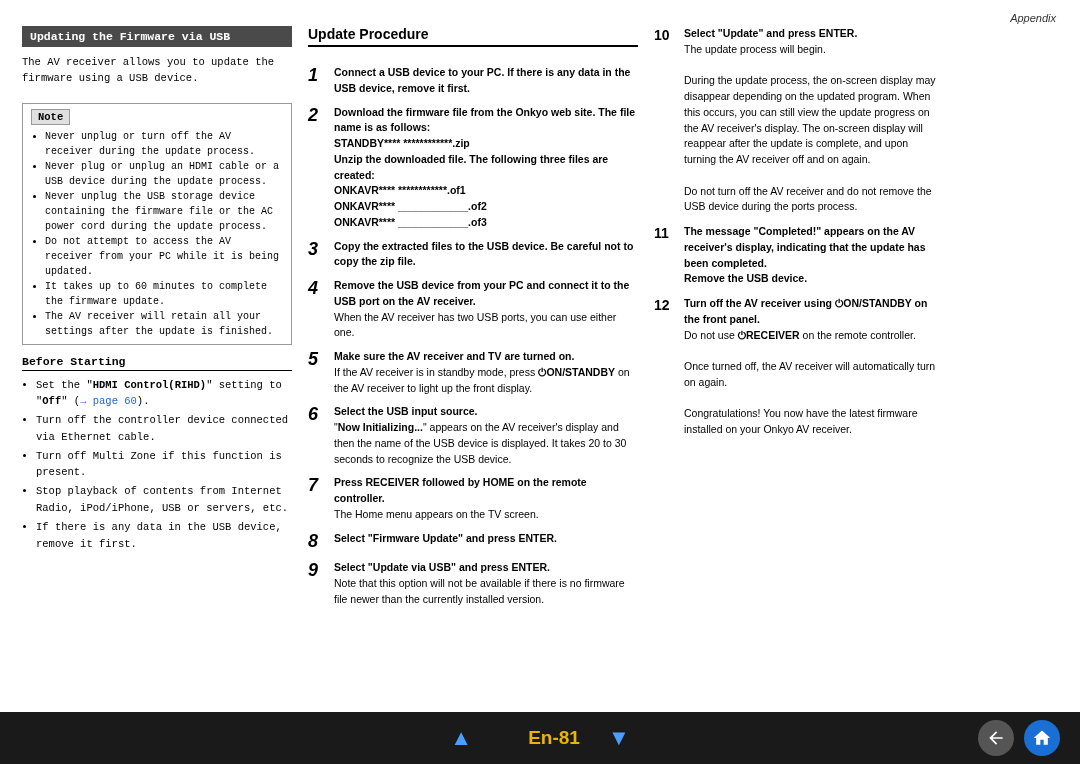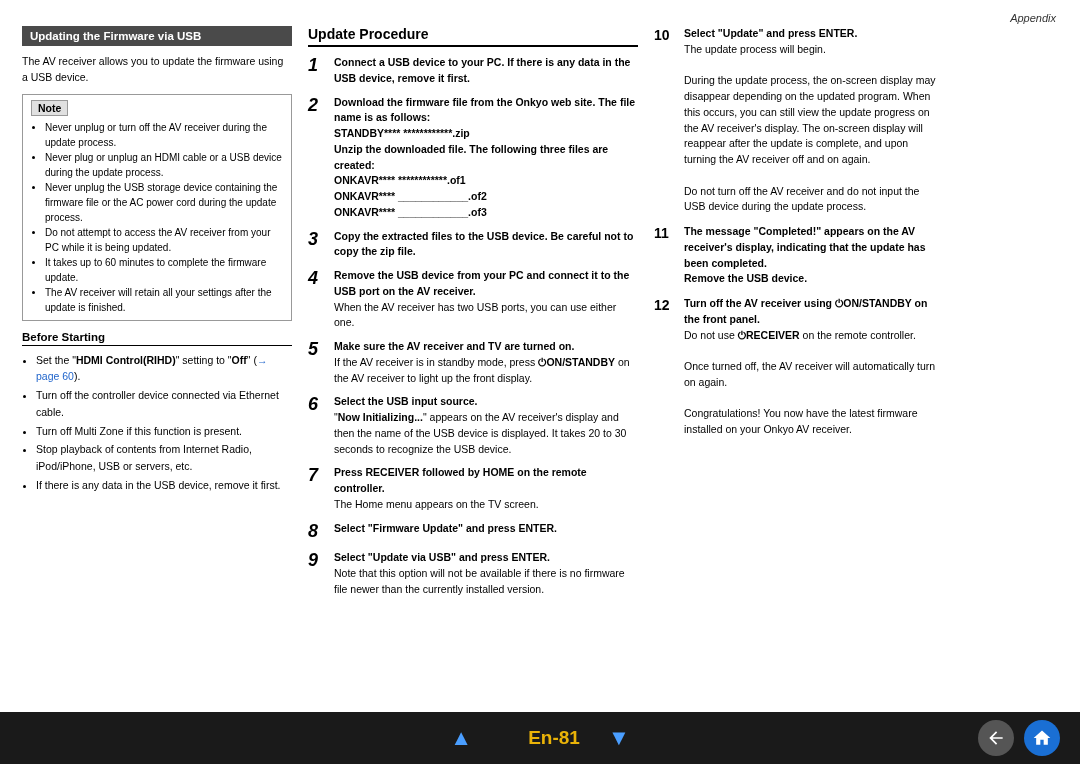--- a/index.html
+++ b/index.html
@@ -36,35 +36,36 @@
       flex-direction: row;
       gap: 16px;
       flex: 1;
       margin-top: 8px;
     }
 
     
     .left-col {
       width: 270px;
       flex-shrink: 0;
+      font-family: Liberation Mono, monospace;
     }
 
     .section-title-box {
       background: #4a4a4a;
       color: #fff;
       font-weight: bold;
       font-size: 11.5px;
       padding: 4px 8px;
       margin-bottom: 8px;
     }
 
     .left-intro {
       font-size: 10.5px;
       line-height: 1.5;
-      margin-bottom: 8px;
+      margin-bottom: 16px;
     }
 
     .note-box {
       border: 1px solid #999;
       padding: 5px 8px;
       margin-bottom: 10px;
     }
 
     .note-label {
       font-weight: bold;
@@ -111,21 +112,21 @@
     .mid-col {
       width: 330px;
       flex-shrink: 0;
     }
 
     .update-proc-title {
       font-weight: bold;
       font-size: 14px;
       border-bottom: 2px solid #000;
       padding-bottom: 3px;
-      margin-bottom: 8px;
+      margin-bottom: 18px;
     }
 
     .steps-list {
       list-style: none;
       padding: 0;
     }
 
     .step-item {
       display: flex;
       flex-direction: row;
@@ -383,21 +384,21 @@
 
     <div class="right-col">
       <ol class="right-steps">
 
         <li class="right-step-item">
           <span class="right-step-num">10</span>
           <div class="right-step-content">
             <span class="step-heading">Select "Update" and press <b>ENTER.</b></span><br>
             <span>The update process will begin.</span><br><br>
             <span>During the update process, the on-screen display may disappear depending on the updated program. When this occurs, you can still view the update progress on the AV receiver's display. The on-screen display will reappear after the update is complete, and upon turning the AV receiver off and on again.</span><br><br>
-            <span>Do not turn off the AV receiver and do not input the USB device during the update process.</span>
+            <span>Do not turn off the AV receiver and do not remove the USB device during the ports process.</span>
           </div>
         </li>
 
         <li class="right-step-item">
           <span class="right-step-num">11</span>
           <div class="right-step-content">
             <span class="step-heading">The message "Completed!" appears on the AV receiver's display, indicating that the update has been completed.</span><br>
             <span class="step-heading">Remove the USB device.</span>
           </div>
         </li>

